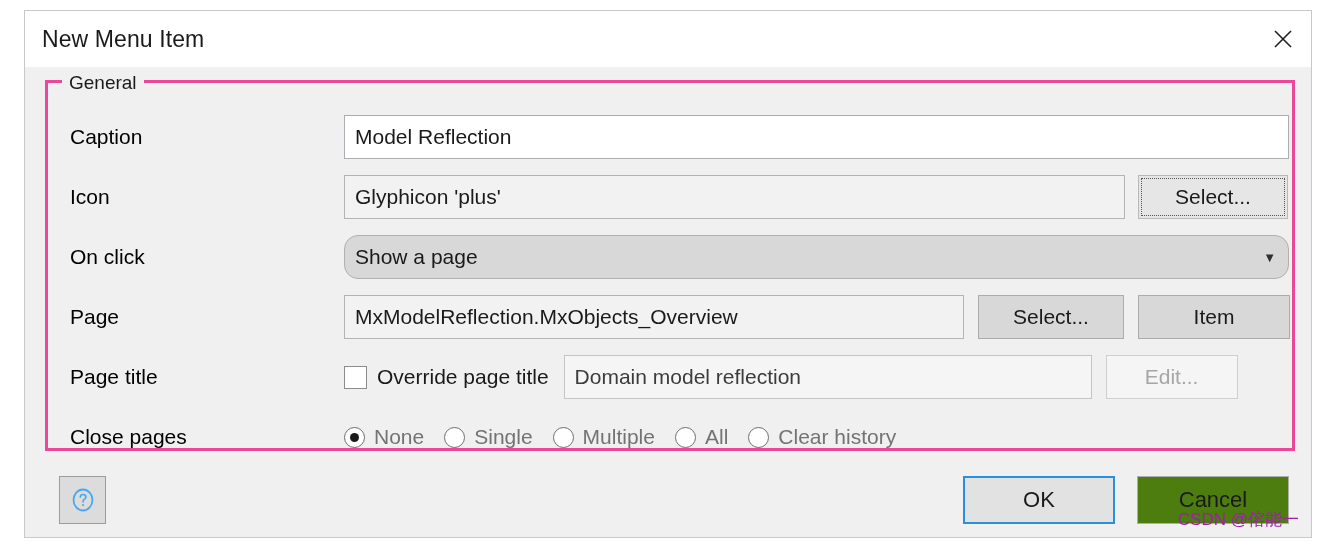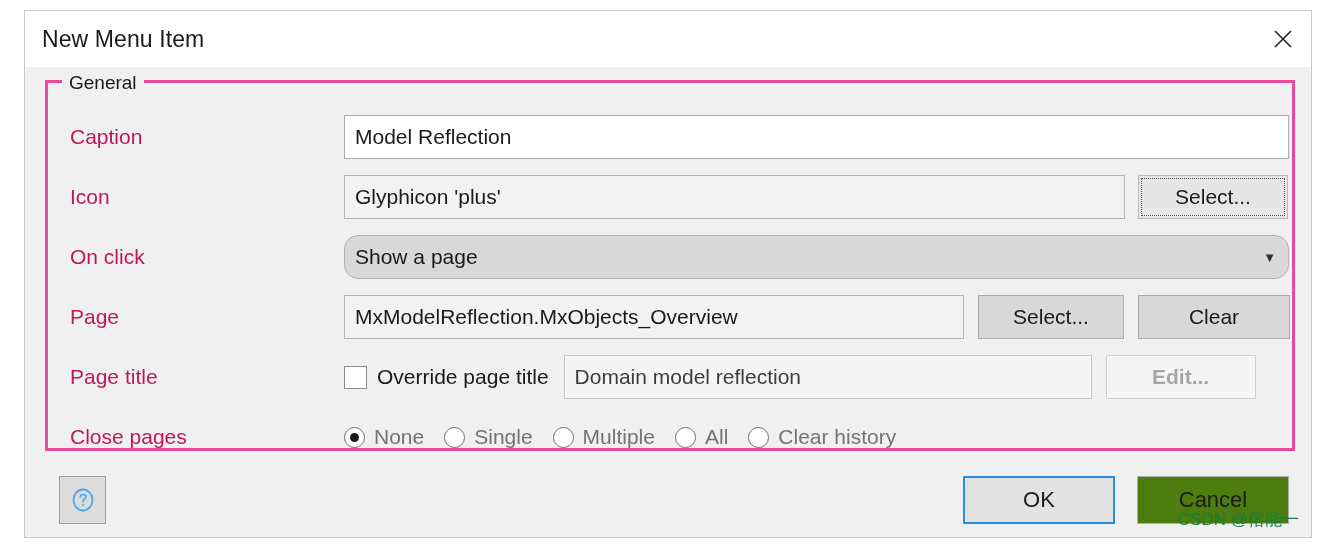--- a/index.html
+++ b/index.html
@@ -88,21 +88,21 @@
   }
   .row {
     display: flex;
     align-items: center;
     height: 60px;
   }
   .row-label {
     width: 282px;
     flex: 0 0 282px;
     font-size: 21px;
-    color: #be185d;
+    color: #000000;
     padding-left: 8px;
     box-sizing: border-box;
   }
   .row-fields {
     flex: 1 1 auto;
     display: flex;
     align-items: center;
     height: 100%;
   }
 
@@ -176,21 +176,21 @@
 
   
   .w-caption { width: 945px; }
   .w-icon    { width: 781px; }
   .w-select-icon { width: 150px; margin-left: 13px; }
   .w-combo   { width: 945px; border-radius: 14px; }
   .w-page    { width: 620px; }
   .btn-select-page { width: 146px; margin-left: 14px; }
   .btn-show  { width: 152px; margin-left: 14px; }
   .w-pagetitle { width: 528px; margin-left: 15px; }
-  .btn-edit  { width: 150px; margin-left: 14px; font-weight: bold; }
+  .btn-edit  { width: 132px; margin-left: 14px; }
 
   
   .checkwrap {
     display: flex;
     align-items: center;
   }
   .checkbox {
     width: 23px;
     height: 23px;
     border: 1px solid #8c8c8c;
@@ -284,21 +284,21 @@
     border: 2px solid #2a8fe0;
     background: #e2e2e2;
   }
   .footer-btn + .footer-btn { margin-left: 22px; }
 
   .watermark {
     position: absolute;
     right: 12px;
     bottom: 6px;
     font-size: 17px;
-    color: #15803d;
+    color: #a21caf;
     white-space: nowrap;
     pointer-events: none;
   }
 </style>
 </head>
 <body>
 
 <div class="dialog">
 
   <div class="titlebar">
@@ -339,21 +339,21 @@
               <span class="combo-arrow">▼</span>
             </div>
           </div>
         </div>
 
         <div class="row">
           <div class="row-label">Page</div>
           <div class="row-fields">
             <div class="textbox readonly w-page">MxModelReflection.MxObjects_Overview</div>
             <div class="btn btn-select-page">Select...</div>
-            <div class="btn btn-show">Clear</div>
+            <div class="btn btn-show">Item</div>
           </div>
         </div>
 
         <div class="row">
           <div class="row-label">Page title</div>
           <div class="row-fields">
             <div class="checkwrap">
               <div class="checkbox"></div>
               <div class="check-label">Override page title</div>
             </div>

